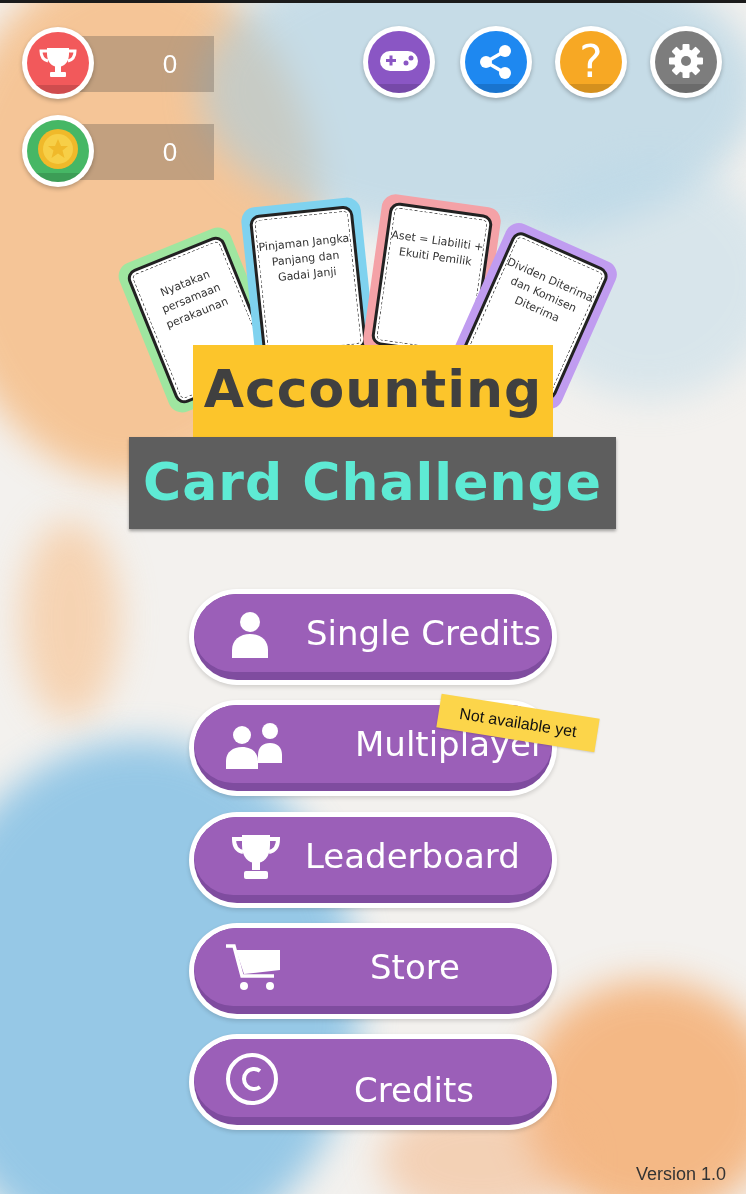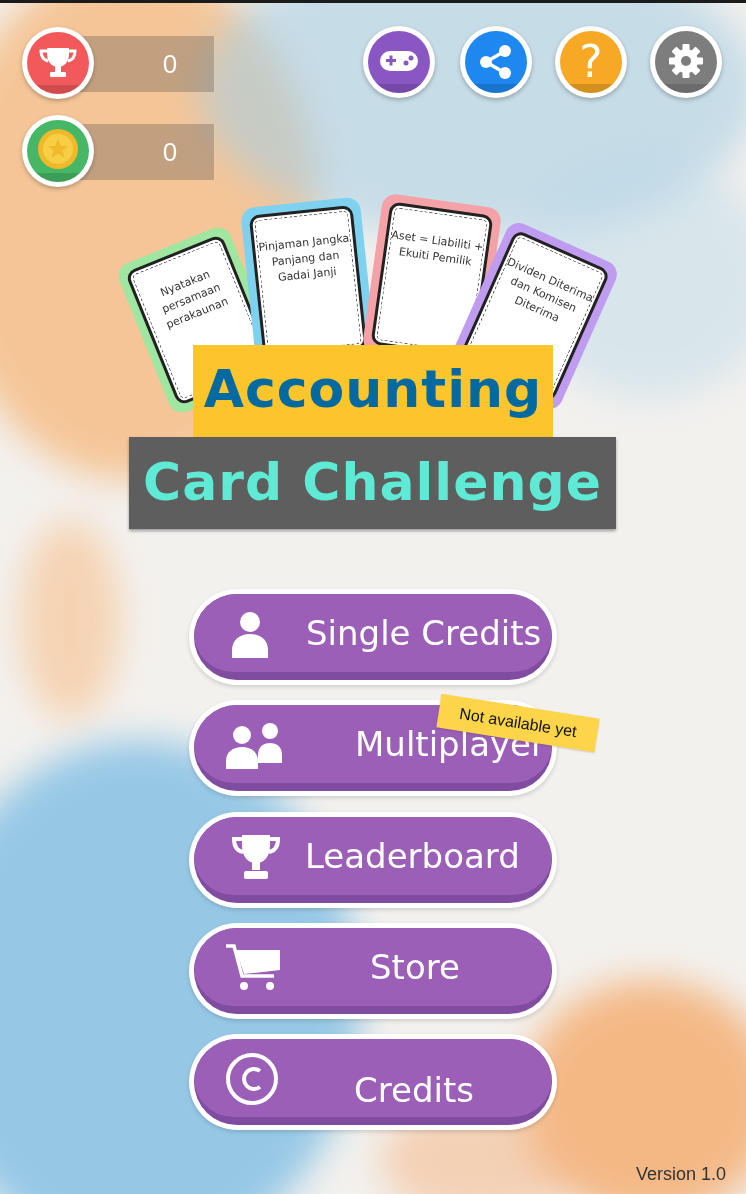--- a/index.html
+++ b/index.html
@@ -17,21 +17,21 @@
   .circle .inner{position:absolute;left:5px;top:5px;width:62px;height:62px;border-radius:50%;overflow:hidden;}
   .circle .inner::after{content:"";position:absolute;left:0;right:0;bottom:0;height:9px;background:rgba(0,0,0,0.14);}
   .circle svg{position:absolute;left:0;top:0;width:62px;height:62px;}
 
   
   .card{position:absolute;width:120px;height:160px;border-radius:14px;padding:8px;box-sizing:border-box;}
   .card .face{width:100%;height:100%;background:#fff;border-radius:10px;border:3px solid #222;box-sizing:border-box;
     outline:1px dashed #555;outline-offset:-6px;font-size:11px;color:#333;text-align:center;padding-top:22px;line-height:1.45;
     font-family:"DejaVu Sans",sans-serif;}
   .title-yellow{position:absolute;left:193px;top:345px;width:360px;height:92px;background:#fcc52b;
-    color:#0369a1;font-family:"DejaVu Sans",sans-serif;font-weight:bold;font-size:52px;line-height:88px;text-align:center;letter-spacing:1px;}
+    color:#404040;font-family:"DejaVu Sans",sans-serif;font-weight:bold;font-size:52px;line-height:88px;text-align:center;letter-spacing:1px;}
   .title-gray{position:absolute;left:129px;top:437px;width:487px;height:92px;background:#5e5e5e;box-shadow:0 2px 3px rgba(0,0,0,0.35);
     color:#5eead4;font-family:"DejaVu Sans",sans-serif;font-weight:bold;font-size:52px;line-height:90px;text-align:center;letter-spacing:1px;}
 
   
   .menu-btn{position:absolute;left:189px;width:368px;height:96px;border-radius:48px;background:#fff;box-shadow:0 2px 4px rgba(0,0,0,0.15);cursor:pointer;}
   .menu-btn .body{position:absolute;left:5px;top:5px;width:358px;height:86px;border-radius:43px;background:#7f4c9f;overflow:hidden;}
   .menu-btn .face{position:absolute;left:0;top:0;width:358px;height:78px;border-radius:43px;background:#9b5fb8;}
   .menu-btn .label{position:absolute;top:0;height:78px;line-height:78px;color:#fff;font-size:34px;font-family:"DejaVu Sans",sans-serif;font-weight:normal;}
   .menu-btn .ic{position:absolute;left:30px;top:14px;width:64px;height:52px;}
   .ribbon{position:absolute;left:438px;top:706px;width:160px;height:34px;background:#fcd54a;transform:rotate(9deg);

